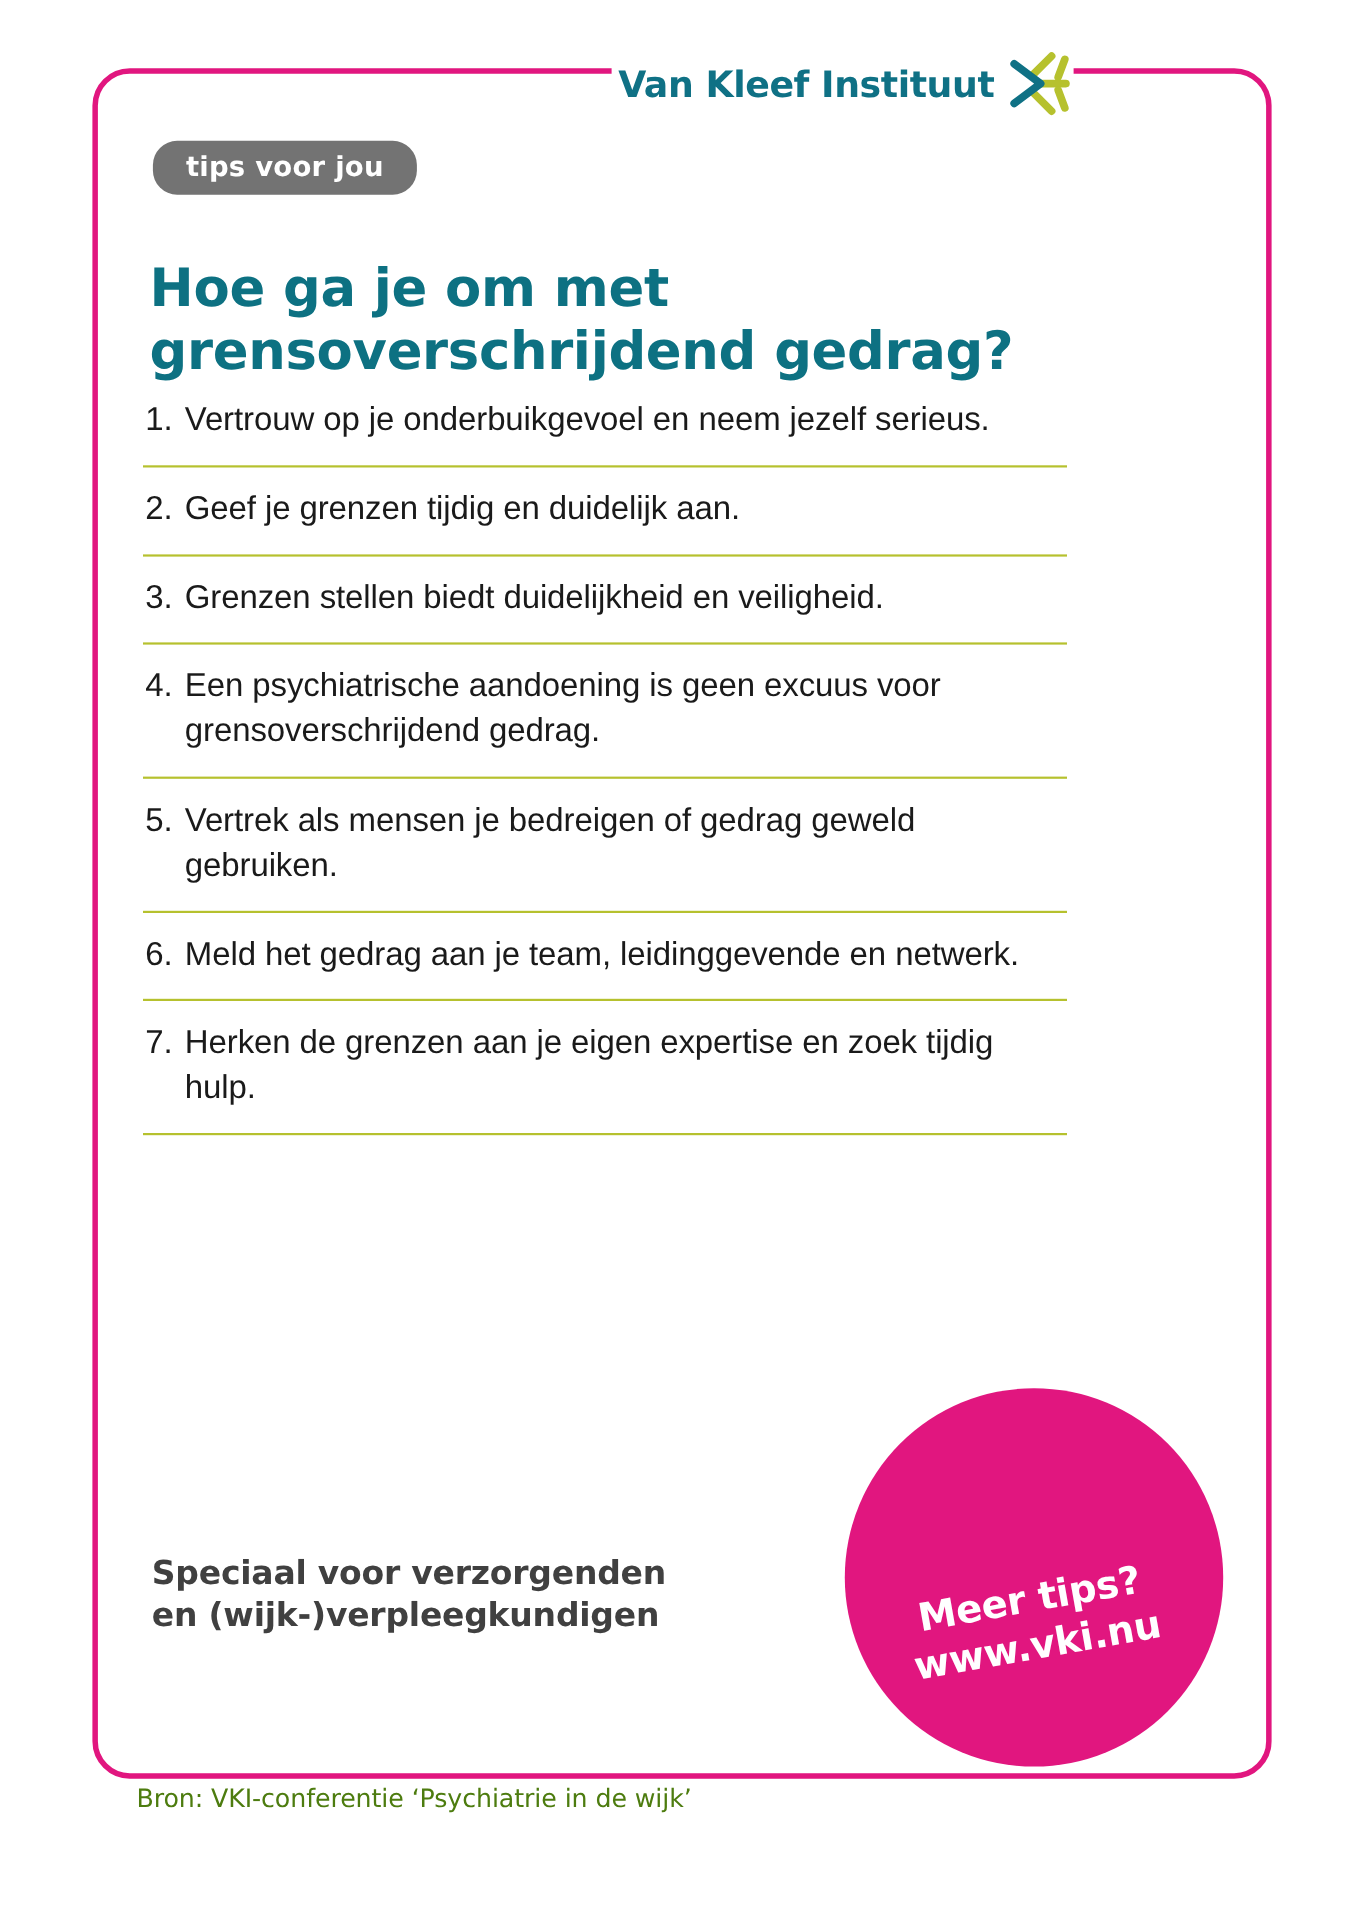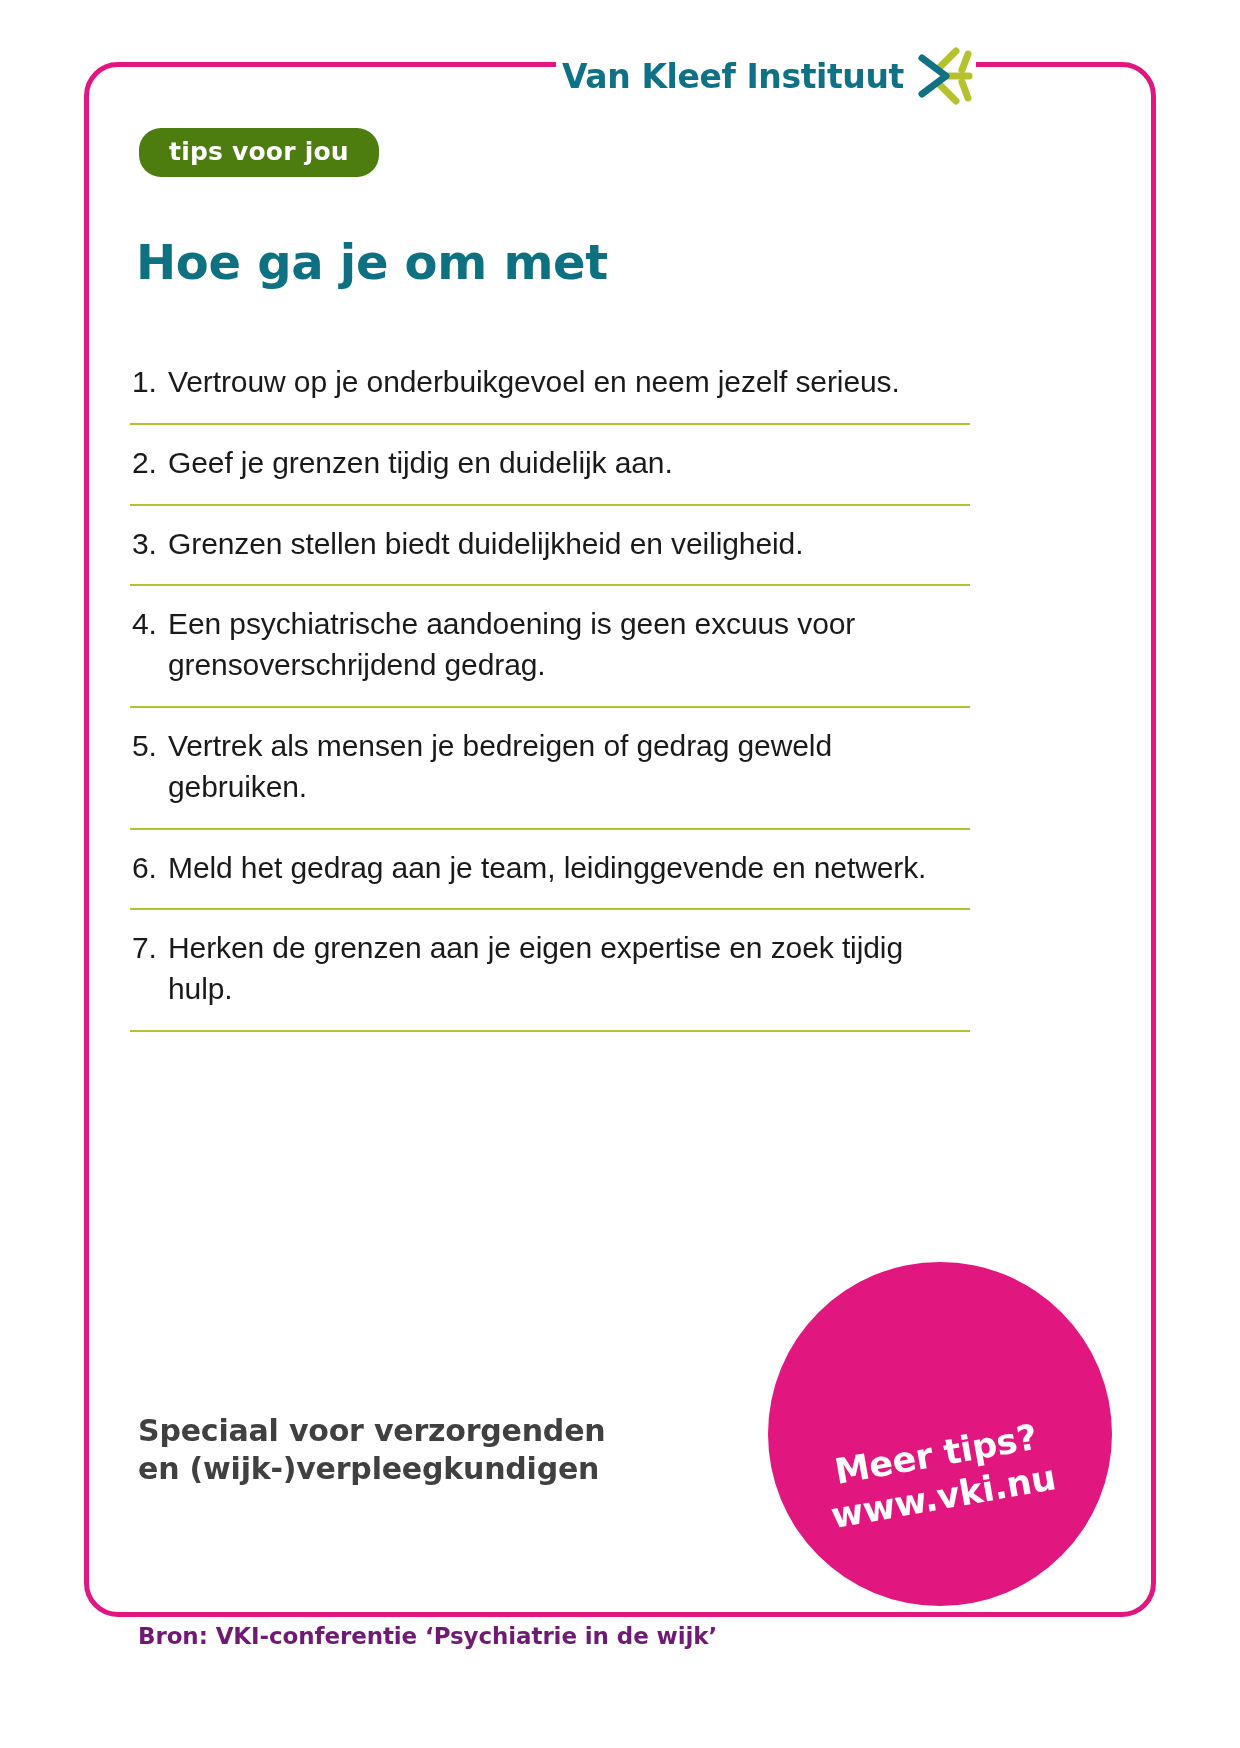--- a/index.html
+++ b/index.html
@@ -73,21 +73,21 @@
     width: 64px;
     height: 64px;
     display: block;
   }
 
   
   .badge {
     position: absolute;
     left: 139px;
     top: 128px;
-    background: #4d7c0f;
+    background: #737373;
     color: #ffffff;
     border-radius: 22px;
     padding: 11px 30px 13px 30px;
     font-family: "DejaVu Sans", sans-serif;
     font-size: 25px;
     font-weight: bold;
     letter-spacing: 0.2px;
     line-height: 1;
     z-index: 2;
   }
@@ -180,25 +180,25 @@
     font-weight: bold;
     font-size: 30px;
     line-height: 1.28;
     letter-spacing: -0.2px;
     z-index: 5;
   }
   .footer-main span { display: block; }
 
   .footer-source {
     position: absolute;
-    left: 138px;
+    left: 124px;
     top: 1625px;
-    color: #701a75;
-    font-family: "DejaVu Sans", sans-serif;
-    font-weight: bold;
+    color: #4d7c0f;
+    font-family: "DejaVu Sans", sans-serif;
+    font-weight: normal;
     font-size: 23px;
     letter-spacing: -0.1px;
     line-height: 1;
     z-index: 5;
   }
 </style>
 </head>
 <body>
 
 <div class="poster">
@@ -220,20 +220,21 @@
       <g stroke="#0f7185" stroke-width="7" stroke-linecap="round" stroke-linejoin="round" fill="none">
         <polyline points="10,14 34,32 10,50"></polyline>
       </g>
     </svg>
   </div>
 
   <div class="badge">tips voor jou</div>
 
   <h1 class="title">
     <span class="line">Hoe ga je om met</span>
+    <span class="line">grensoverschrijdend gedrag?</span>
   </h1>
 
   <ol class="tips" style="list-style:none;margin:0;padding:0;">
 
     <li class="tip">
       <div class="tip-body">
         <span class="tip-num">1.</span>
         <span class="tip-text">Vertrouw op je onderbuikgevoel en neem jezelf serieus.</span>
       </div>
       <div class="tip-rule"></div>

